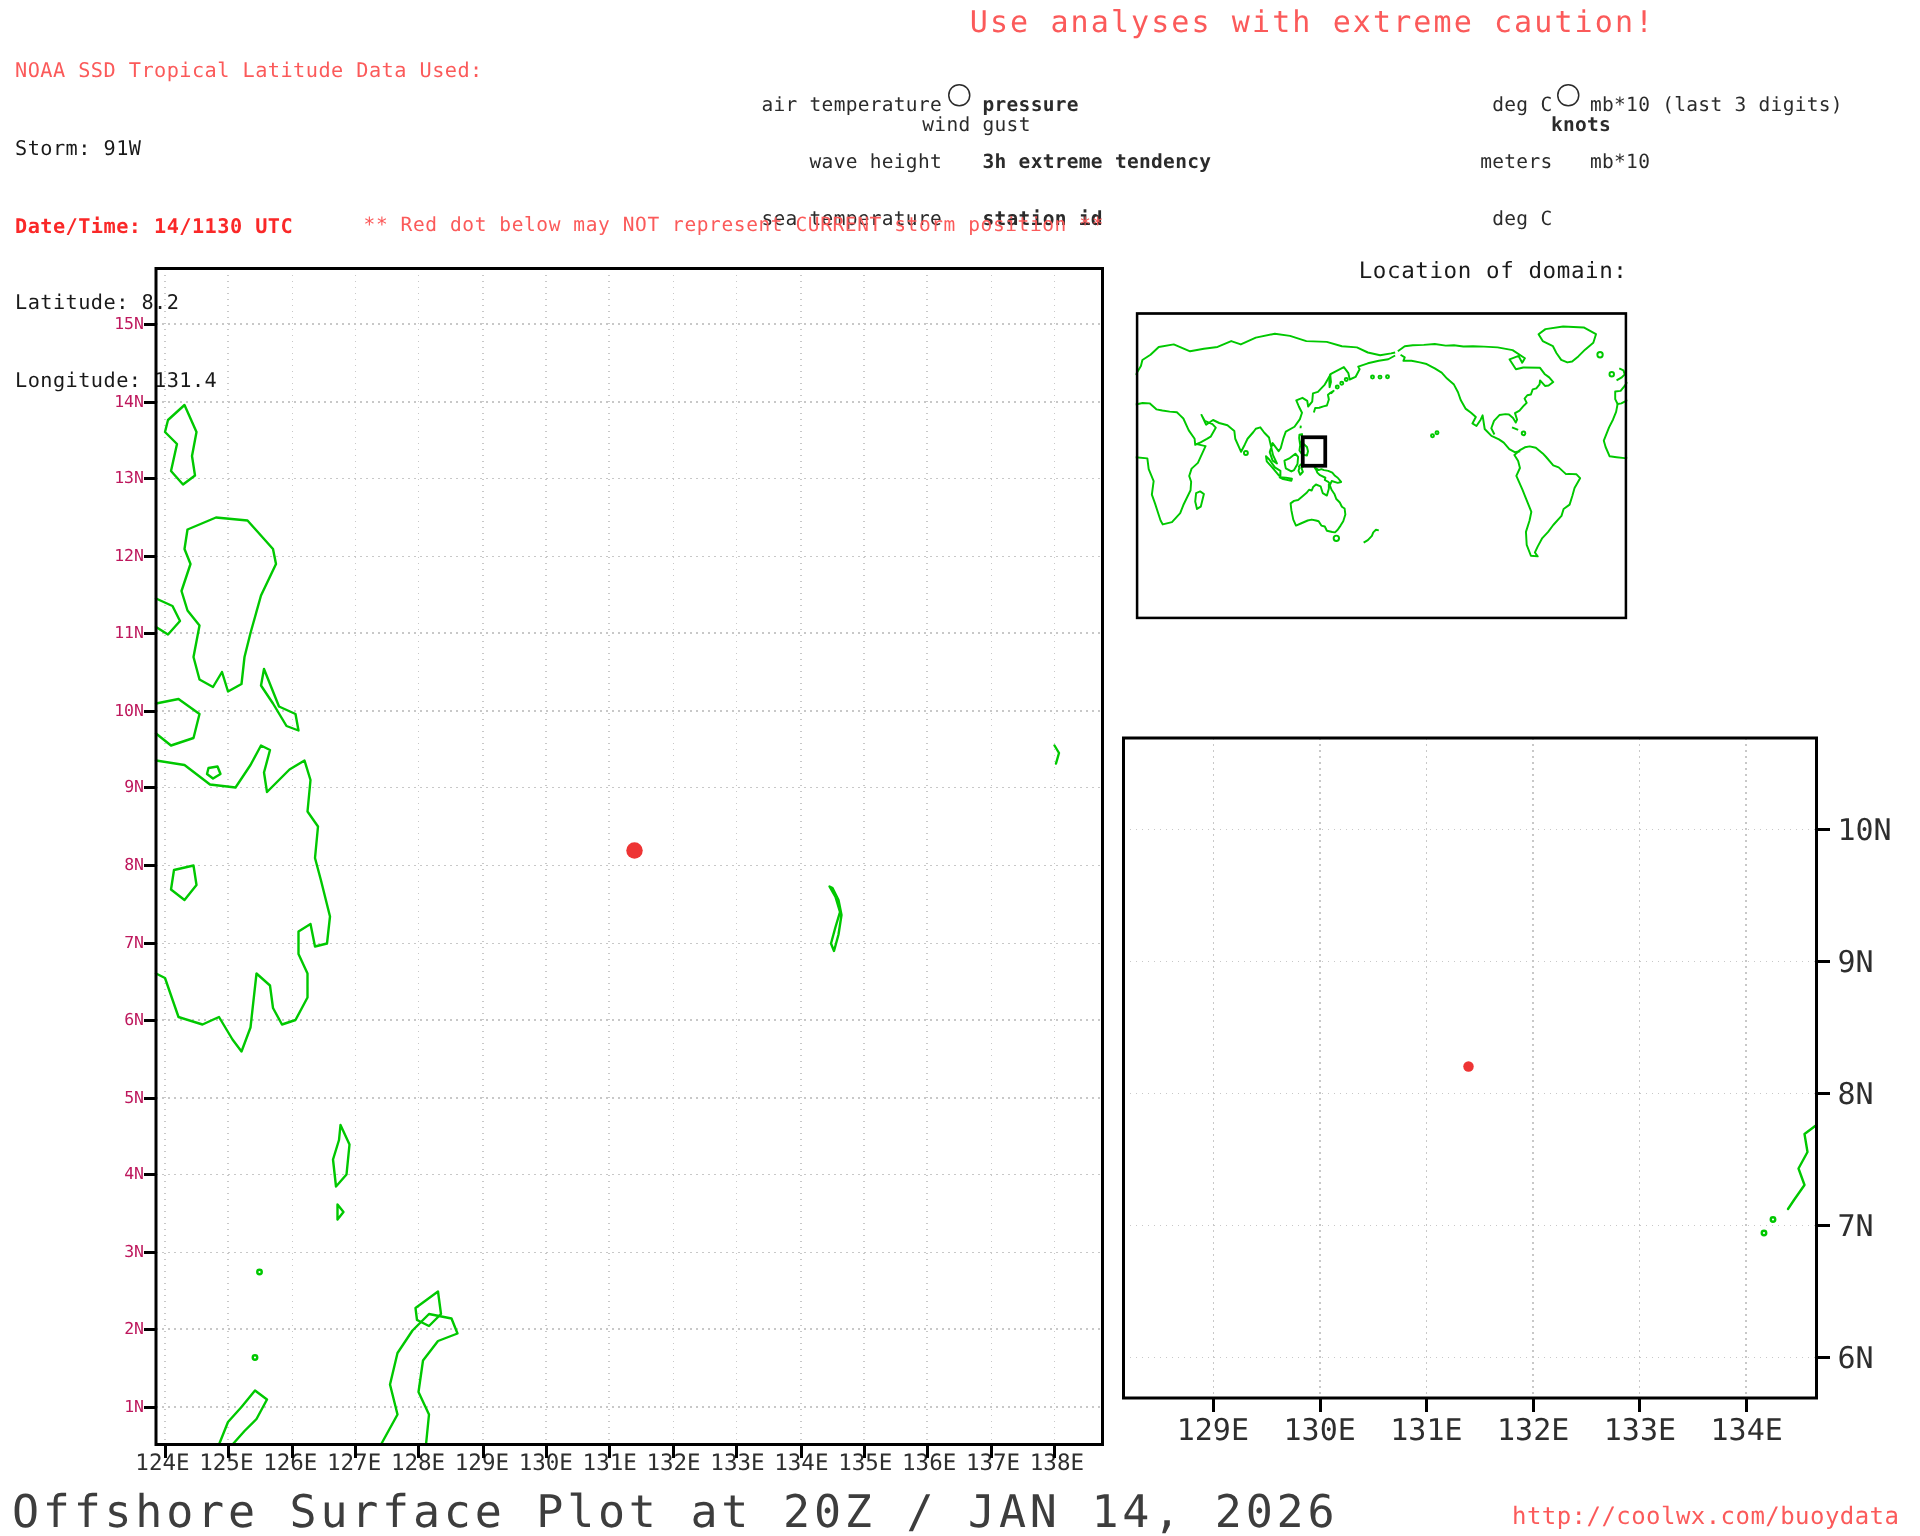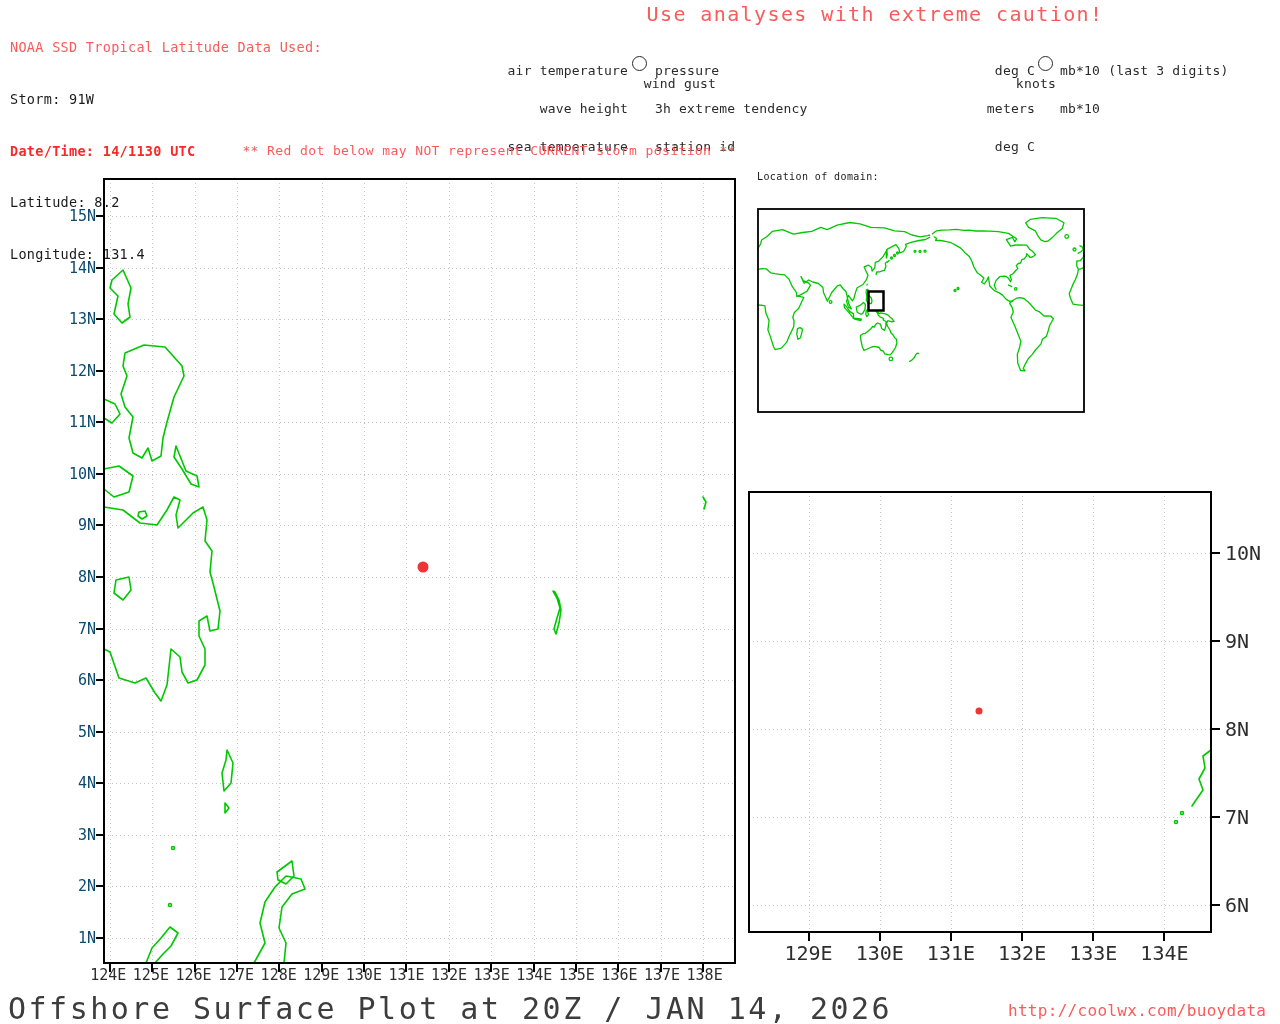--- a/index.html
+++ b/index.html
@@ -11,26 +11,26 @@
   .salmon{color:#fb5a5a;}
   .boldred{color:#fa2828;font-weight:bold;}
   .caution{left:580px;top:2px;width:590px;text-align:center;font-size:20px;
            letter-spacing:1.4px;color:#fb5a5a;white-space:nowrap;}
   
   .leg{font-size:13px;line-height:12.8px;letter-spacing:.2px;color:#2b2b2b;white-space:pre;}
   .leg-lcol{text-align:right;}
   .leg-circle{width:13px;height:13px;border:1.6px solid #2b2b2b;border-radius:50%;background:#fff;}
   .warn{left:104px;top:143px;width:632px;text-align:right;font-size:13px;
         letter-spacing:.4px;color:#fb5a5a;white-space:nowrap;}
-  .dom-title{left:757px;top:171px;width:328px;text-align:left;font-size:10px;
+  .dom-title{left:757px;top:171px;width:328px;text-align:right;font-size:15px;
              letter-spacing:.4px;color:#1a1a1a;}
   
   .lat-axis{left:36px;top:207px;width:60px;height:740px;display:flex;flex-direction:column;
             justify-content:space-between;align-items:flex-end;}
-  .lat-axis span{height:18px;line-height:18px;font-size:15px;color:#0c4a6e;text-align:center;}
+  .lat-axis span{height:18px;line-height:18px;font-size:11px;color:#be185d;text-align:center;}
   .lon-axis{left:87px;top:966px;width:639px;display:flex;justify-content:space-between;}
   .lon-axis span{width:46px;text-align:center;font-size:15px;color:#2e2e2e;}
   .ins-lat{left:1225px;top:541px;width:55px;height:376px;display:flex;flex-direction:column;
            justify-content:space-between;align-items:flex-start;}
   .ins-lat span{height:24px;line-height:24px;font-size:20px;color:#2e2e2e;}
   .ins-lon{left:773px;top:941px;width:427px;display:flex;justify-content:space-between;}
   .ins-lon span{width:72px;text-align:center;font-size:20px;color:#2e2e2e;}
   
   .f-title{left:8px;top:991px;font-size:30px;letter-spacing:2.5px;color:#3d3d3d;white-space:nowrap;}
   .f-url{left:1008px;top:1001px;font-size:16px;letter-spacing:.3px;color:#fb5a5a;text-decoration:none;}
@@ -53,38 +53,38 @@
 </div>
 
 <div class="abs caution">Use analyses with extreme caution!</div>
 
 <div class="abs leg leg-lcol" style="left:500px;top:39px;width:128px;">
   <div>air temperature</div>
   <div>wave height</div>
   <div>sea temperature</div>
 </div>
 <div class="abs leg-circle" style="left:632px;top:56px;"></div>
-<div class="abs leg" style="left:655px;top:39px;">
+<div class="abs leg" style="left:655px;top:39px;font-weight:bold;">
   <div>pressure</div>
   <div>3h extreme tendency</div>
   <div>station id</div>
 </div>
-<div class="abs leg" style="left:586px;top:78px;width:130px;text-align:right;">wind gust</div>
+<div class="abs leg" style="left:586px;top:78px;width:130px;text-align:center;">wind gust</div>
 
 <div class="abs leg leg-lcol" style="left:940px;top:39px;width:95px;">
   <div>deg C</div>
   <div>meters</div>
   <div>deg C</div>
 </div>
 <div class="abs leg-circle" style="left:1038px;top:56px;"></div>
 <div class="abs leg" style="left:1060px;top:39px;">
   <div>mb*10 (last 3 digits)</div>
   <div>mb*10</div>
 </div>
-<div class="abs leg" style="left:936px;top:78px;width:120px;text-align:right;">knots</div>
+<div class="abs leg" style="left:994px;top:78px;width:120px;text-align:center;font-weight:bold;">knots</div>
 
 <div class="abs warn">** Red dot below may NOT represent CURRENT storm position **</div>
 
 <div class="abs lat-axis">
   <span>15N</span>
   <span>14N</span>
   <span>13N</span>
   <span>12N</span>
   <span>11N</span>
   <span>10N</span>

